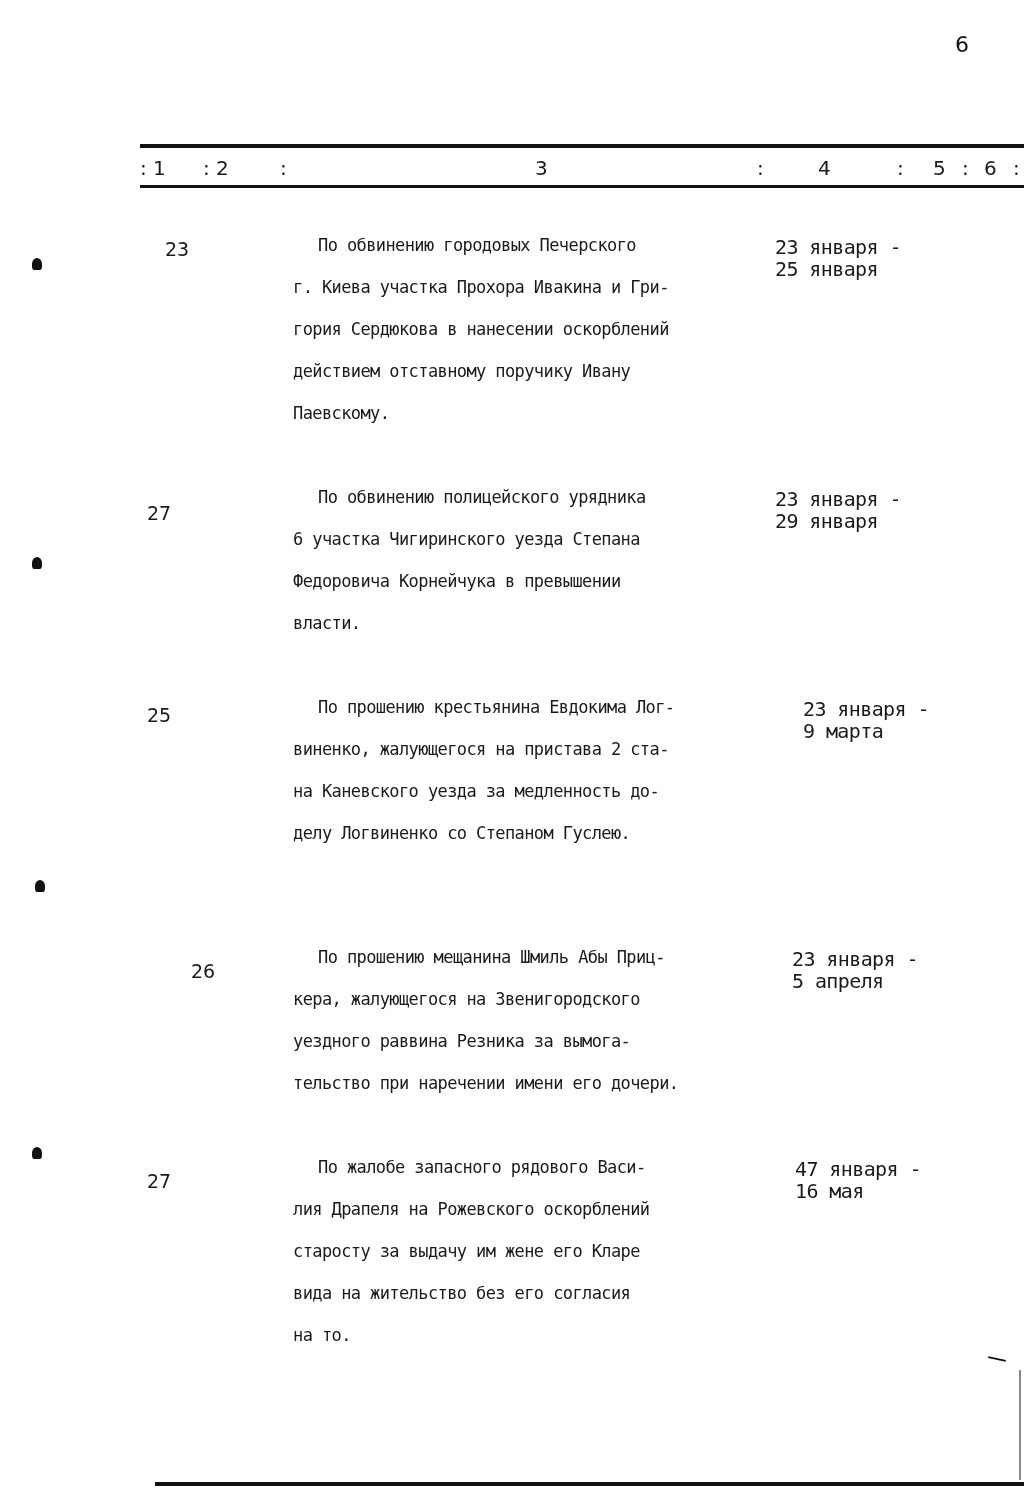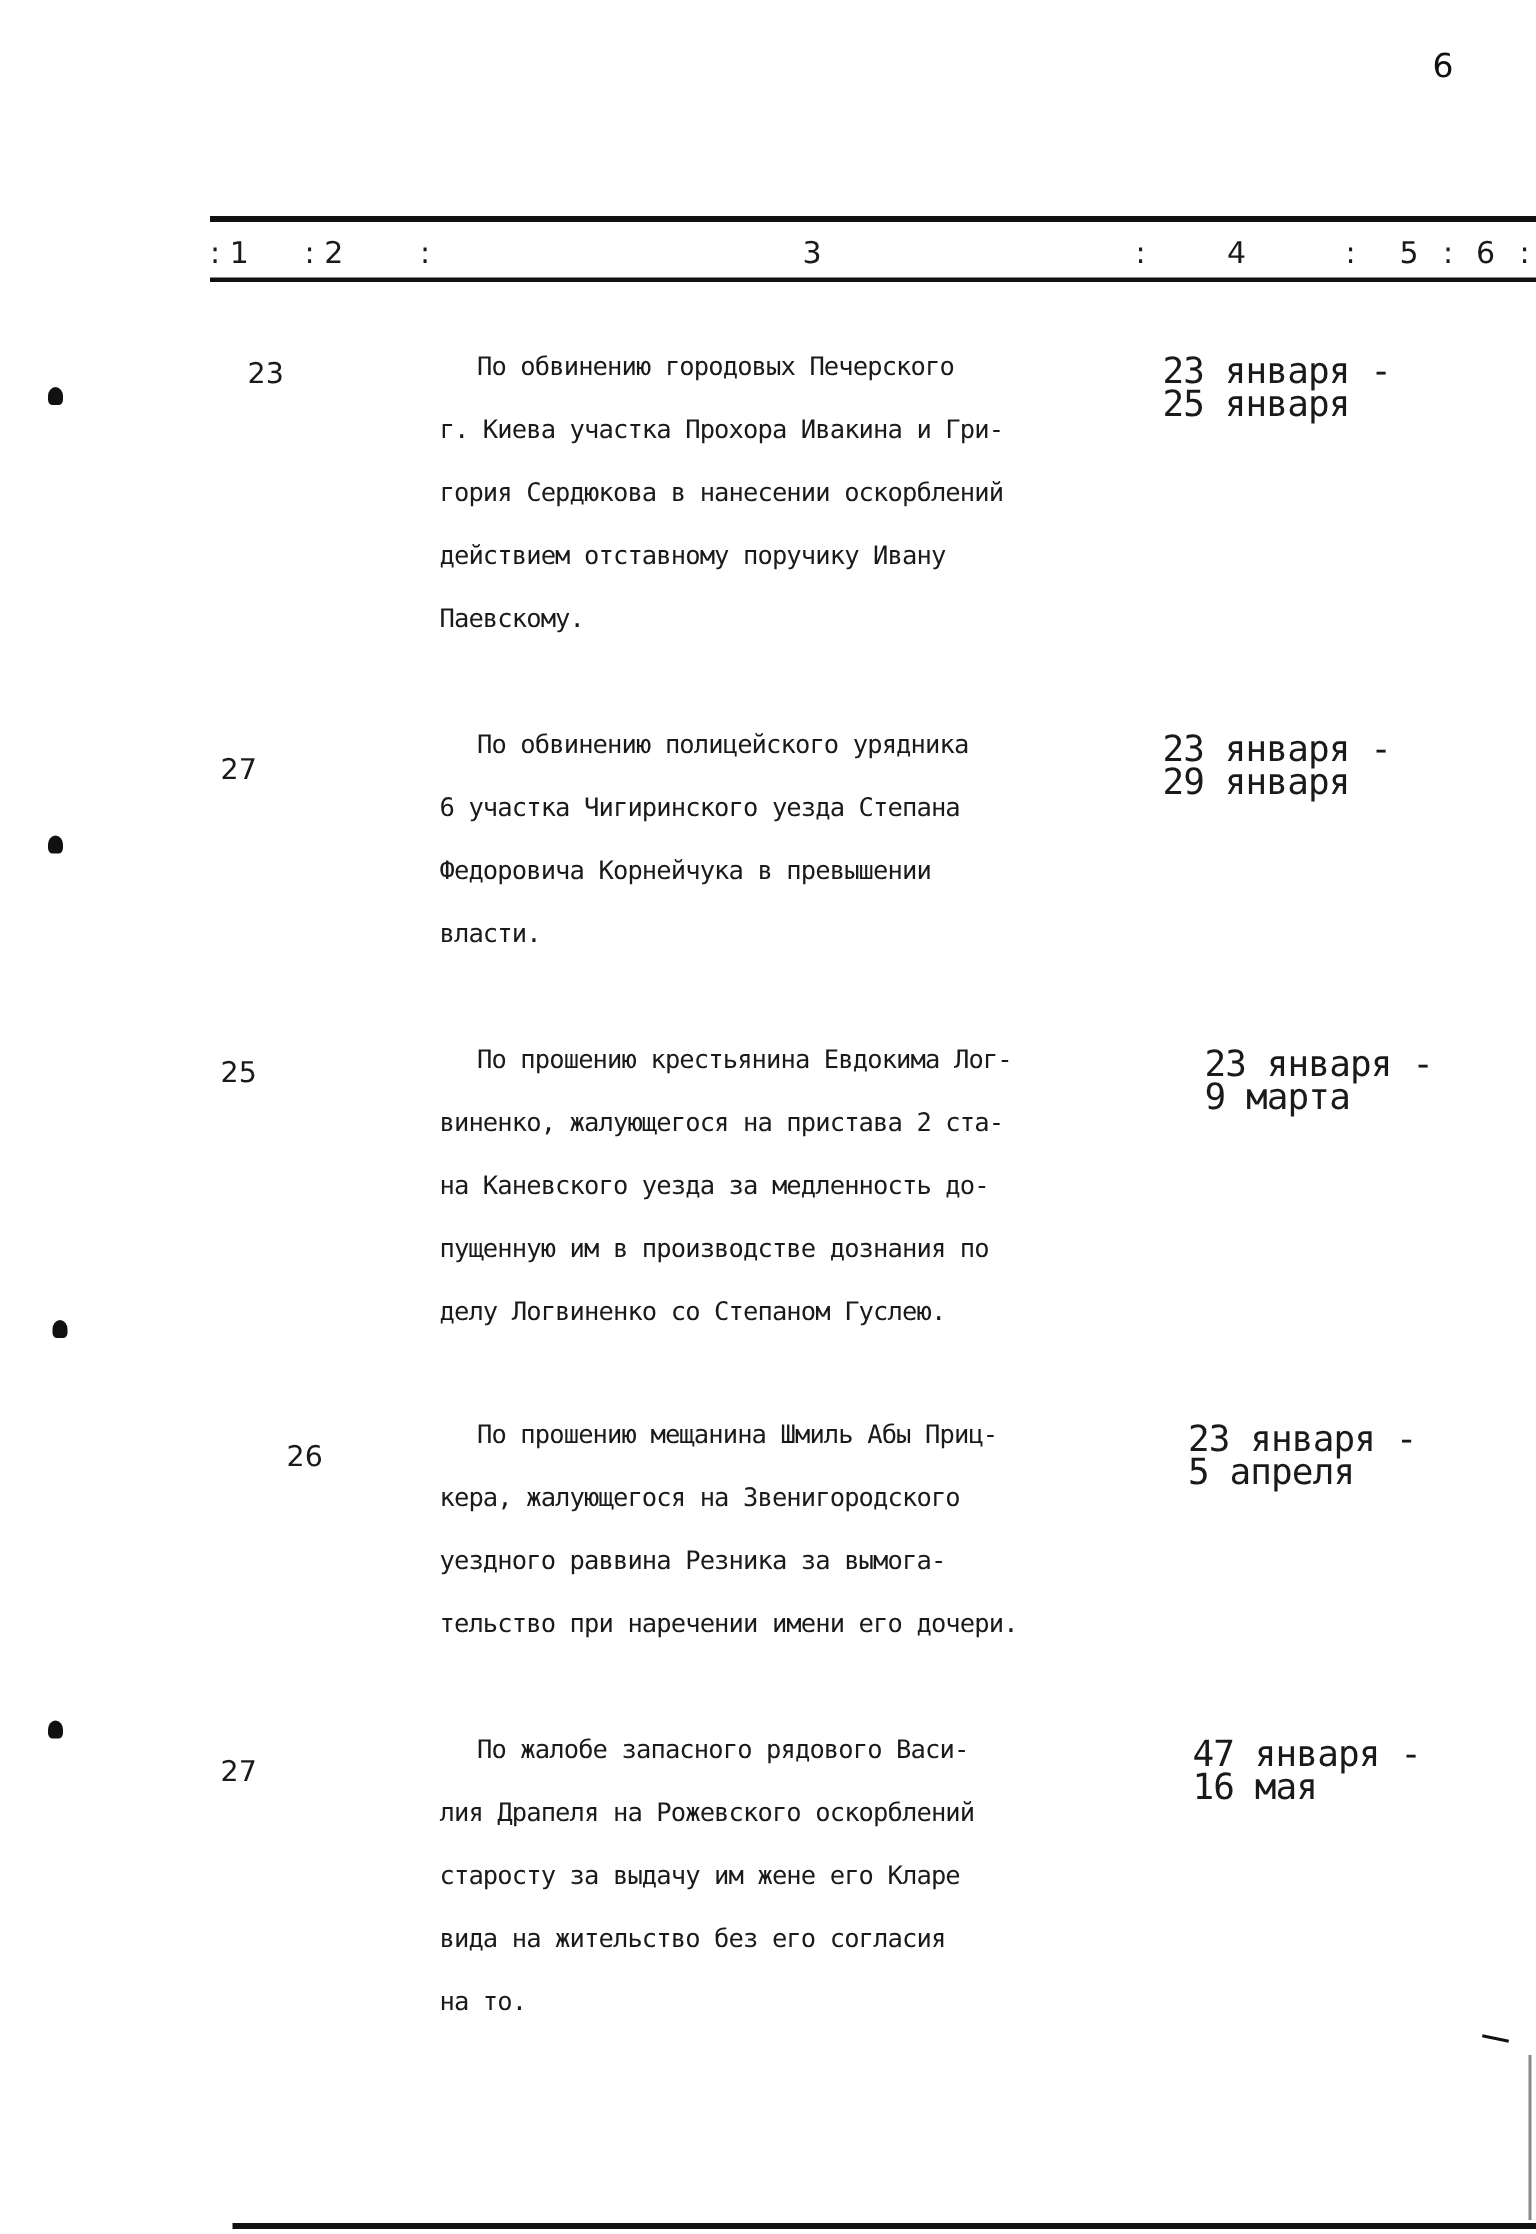--- a/index.html
+++ b/index.html
@@ -58,21 +58,21 @@
       left: 293px;
       width: 500px;
       font-size: 17px;
       line-height: 42px;
       letter-spacing: -0.6px;
     }
     .entry-text .line { display: block; white-space: nowrap; }
     .entry-text .line.indent { padding-left: 25px; }
     .entry-dates {
       position: absolute;
-      font-size: 24px;
+      font-size: 20px;
       line-height: 22px;
       letter-spacing: -0.6px;
     }
     .entry-dates .line { display: block; white-space: nowrap; }
     .margin-mark {
       position: absolute;
       width: 10px;
       height: 12px;
       background: #111;
       border-radius: 50% 50% 30% 30%;
@@ -148,21 +148,20 @@
       <span class="line">29 января</span>
     </div>
   </div>
 
   <div class="entry" style="top:690px;">
     <div class="entry-number" style="top:14px;">25</div>
     <div class="entry-text" style="top:-4px;">
       <span class="line indent">По прошению крестьянина Евдокима Лог-</span>
       <span class="line">виненко, жалующегося на пристава 2 ста-</span>
       <span class="line">на Каневского уезда за медленность до-</span>
-      <span class="line">пущенную им в производстве дознания по</span>
       <span class="line">делу Логвиненко со Степаном Гуслею.</span>
     </div>
     <div class="entry-dates" style="left:803px; top:8px;">
       <span class="line">23 января -</span>
       <span class="line">9 марта</span>
     </div>
   </div>
 
   <div class="entry" style="top:940px;">
     <div class="entry-number" style="top:20px;margin-left:44px;">26</div>

